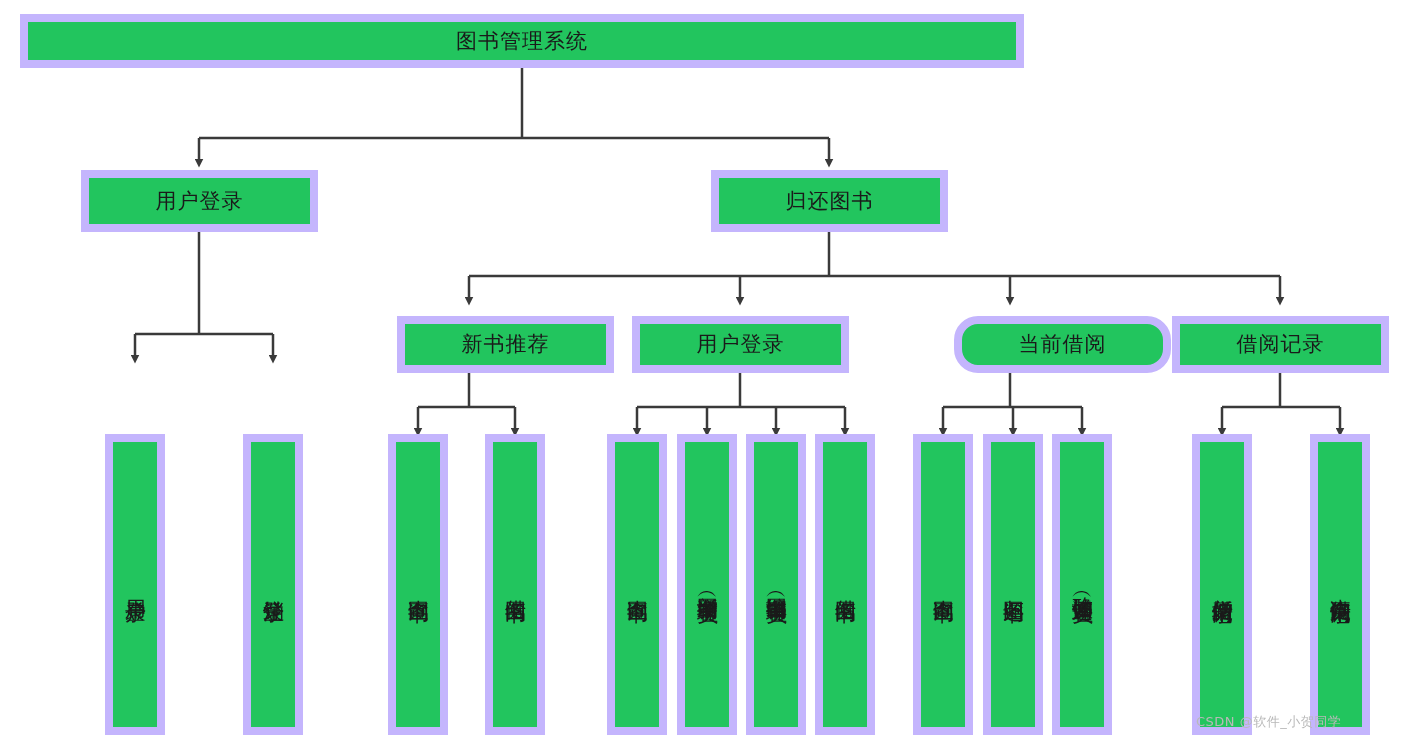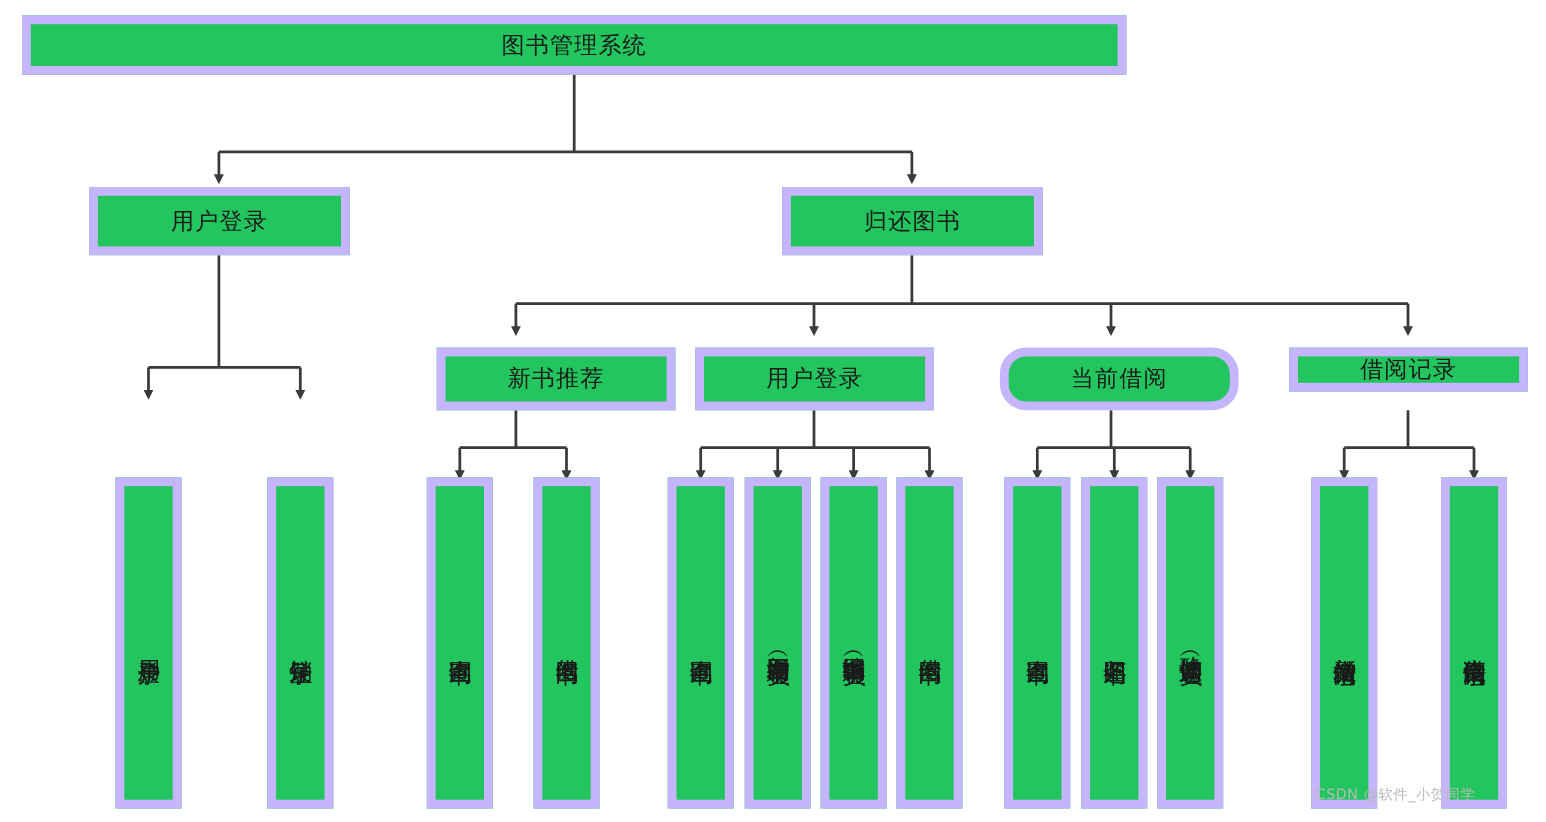--- a/index.html
+++ b/index.html
@@ -111,22 +111,22 @@
       </g>
   </svg>
 
   <div class="node node-h" style="left: 20px; top: 14px; width: 1004px; height: 54px;">图书管理系统</div>
 
   <div class="node node-h" style="left: 81px; top: 170px; width: 237px; height: 62px;">用户登录</div>
   <div class="node node-h" style="left: 711px; top: 170px; width: 237px; height: 62px;">归还图书</div>
 
   <div class="node node-h" style="left: 361px; top: 316px; width: 217px; height: 57px; margin-left: 36px;">新书推荐</div>
   <div class="node node-h" style="left: 632px; top: 316px; width: 217px; height: 57px;">用户登录</div>
-  <div class="node node-h" style="left: 909px; top: 316px; width: 217px; height: 57px; border-radius: 24px;">当前借阅</div>
-  <div class="node node-h" style="left: 1172px; top: 316px; width: 217px; height: 40px;">借阅记录</div>
+  <div class="node node-h" style="left: 954px; top: 316px; width: 217px; height: 57px; border-radius: 24px;">当前借阅</div>
+  <div class="node node-h" style="left: 1172px; top: 316px; width: 217px; height: 57px;">借阅记录</div>
 
   <div class="node node-v" style="left: 105px; top: 434px; width: 60px; height: 301px;">用户登录</div>
   <div class="node node-v" style="left: 243px; top: 434px; width: 60px; height: 301px;">注销登录</div>
   <div class="node node-v" style="left: 388px; top: 434px; width: 60px; height: 301px;">查询图书</div>
   <div class="node node-v" style="left: 485px; top: 434px; width: 60px; height: 301px;">借阅图书</div>
   <div class="node node-v" style="left: 607px; top: 434px; width: 60px; height: 301px;">查询图书</div>
   <div class="node node-v" style="left: 677px; top: 434px; width: 60px; height: 301px;">新增图书（管理员）</div>
   <div class="node node-v" style="left: 746px; top: 434px; width: 60px; height: 301px;">编辑图书（管理员）</div>
   <div class="node node-v" style="left: 815px; top: 434px; width: 60px; height: 301px;">借阅图书</div>
   <div class="node node-v" style="left: 913px; top: 434px; width: 60px; height: 301px;">查询图书</div>

